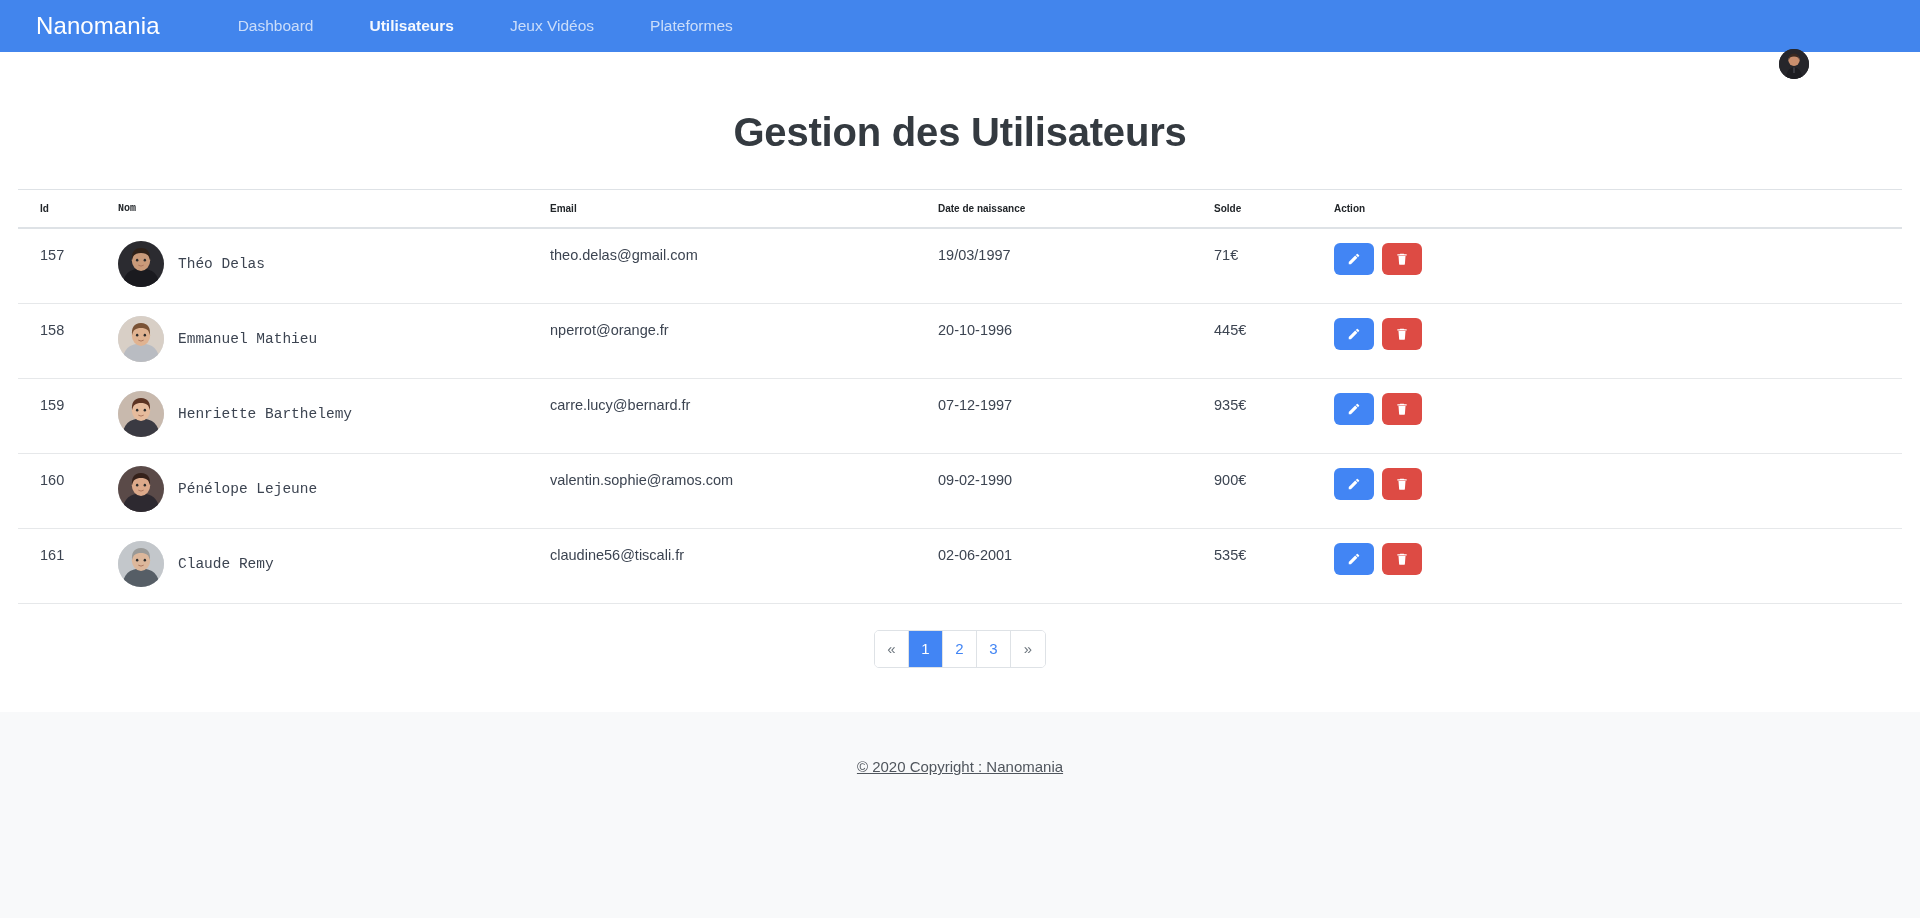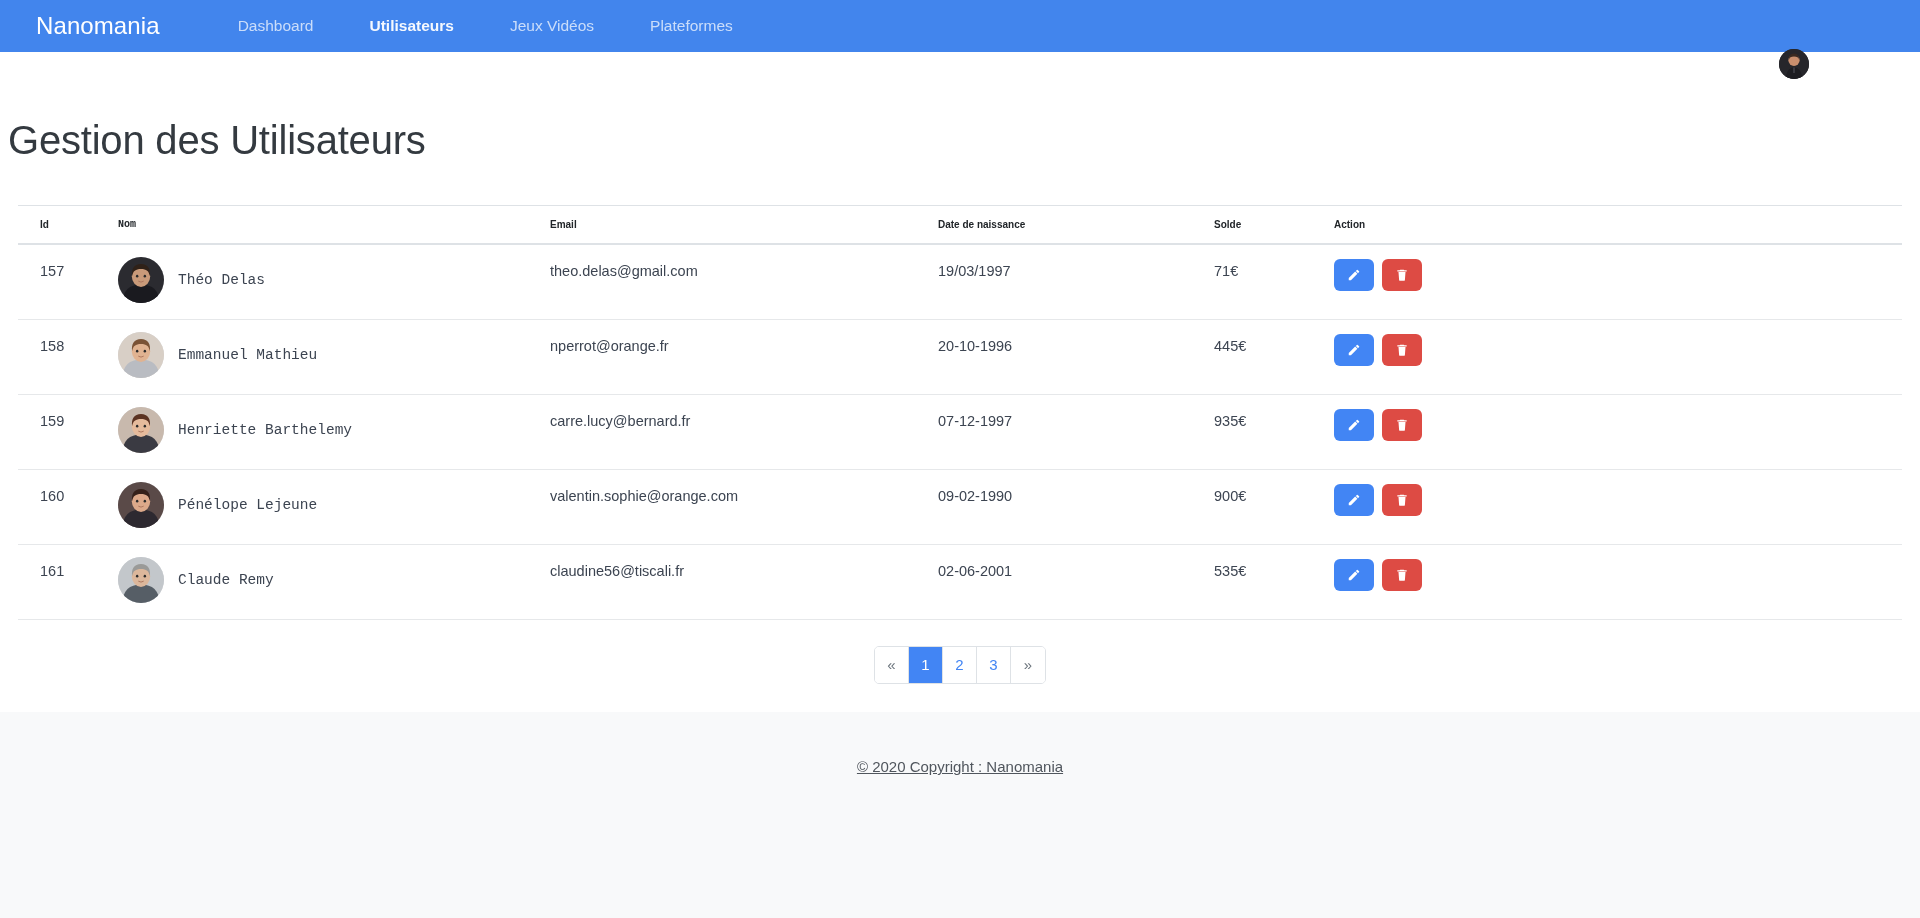--- a/index.html
+++ b/index.html
@@ -64,24 +64,25 @@
     width: 0; height: 0;
     border-left: 5px solid transparent;
     border-right: 5px solid transparent;
     border-top: 5.5px solid rgba(255,255,255,.72);
     margin-left: 3px;
   }
 
   
   .page { padding: 0; }
   .page-title {
+    text-align: center;
     font-size: 40px;
-    font-weight: normal;
+    font-weight: bold;
     color: #343a40;
-    margin: 8px;
+    margin: 0;
     padding: 58px 0 34px 0;
     letter-spacing: -.2px;
   }
 
   
   .table-wrap { padding: 0 18px; }
   table.users {
     width: 100%;
     border-collapse: collapse;
     table-layout: fixed;
@@ -389,21 +390,21 @@
                     <path d="M30 9 C21 9 17 16 18.5 25 C19.5 18 23 15.5 30 15.5 C37 15.5 40.5 18 41.5 25 C43 16 39 9 30 9 Z" fill="#35211a"></path>
                     <ellipse cx="25" cy="25" rx="1.6" ry="1.9" fill="#2b2b2b"></ellipse>
                     <ellipse cx="35" cy="25" rx="1.6" ry="1.9" fill="#2b2b2b"></ellipse>
                     <path d="M26.5 31.5 Q30 34 33.5 31.5" stroke="#a9725a" stroke-width="1.2" fill="none"></path>
                   </svg>
                 </span>
                 <span class="name-text">Pénélope Lejeune</span>
               </div>
             </td>
             <td class="col-email">
-              <span class="cell-text">valentin.sophie@orange.com</span>
+              <span class="cell-text">valentin.sophie@ramos.com</span>
             </td>
             <td class="col-date">
               <span class="cell-text">09-02-1990</span>
             </td>
             <td class="col-solde">
               <span class="cell-text">900€</span>
             </td>
             <td class="col-action">
               <div class="actions">
                 <button class="btn-icon btn-edit">

